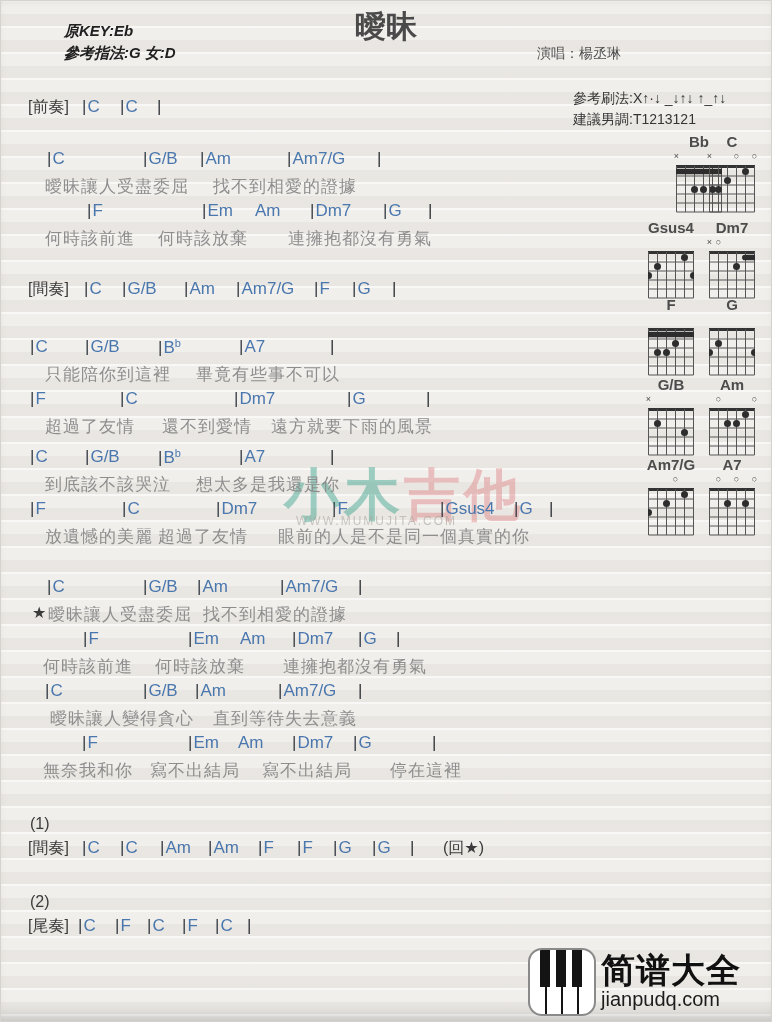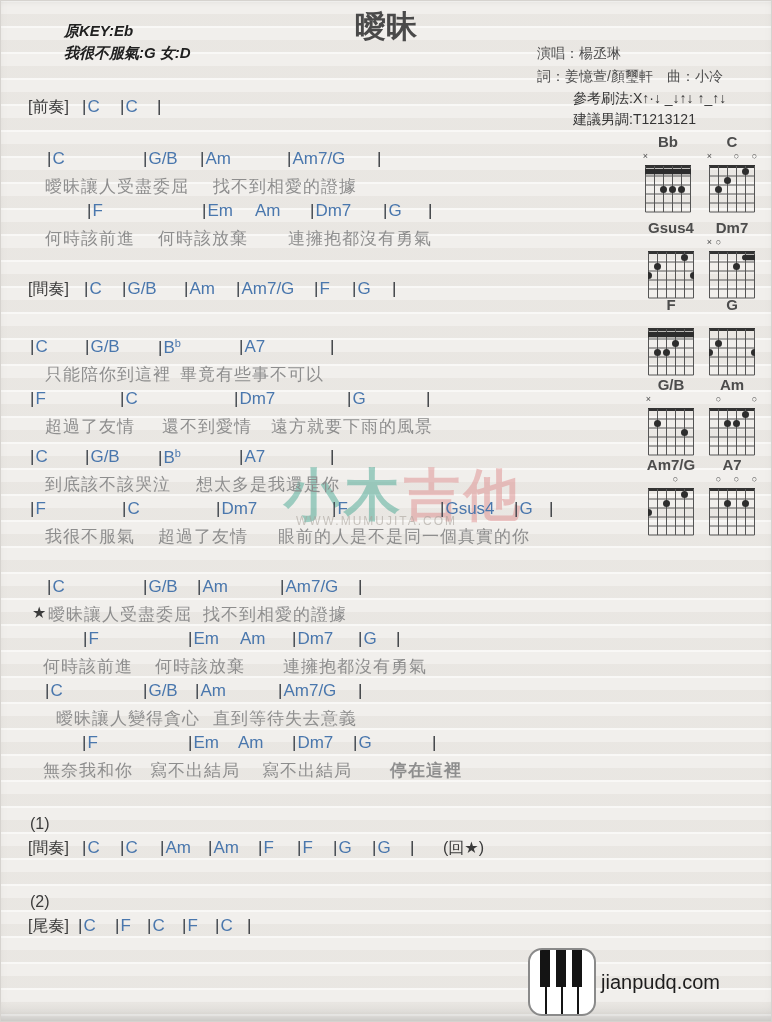--- a/index.html
+++ b/index.html
@@ -50,28 +50,27 @@
   .logo-title{font-size:34px;font-weight:bold;color:#111;letter-spacing:1px;line-height:34px;}
   .logo-domain{font-size:20px;color:#1c1c1c;line-height:24px;}
 </style>
 </head>
 <body>
 
 <div class="sheet">
 
   <div class="abs keyinfo">
     <div>原KEY:Eb</div>
-    <div>我很不服氣:G 女:D</div>
+    <div>參考指法:G 女:D</div>
   </div>
 
   <div class="abs title">曖昧</div>
 
   <div class="abs artist">
     <div>演唱：楊丞琳</div>
-    <div>詞：姜憶萱/顏璽軒　曲：小冷</div>
   </div>
 
   <div class="abs tech">
     <div>參考刷法:X↑·↓ _↓↑↓ ↑_↑↓</div>
     <div>建議男調:T1213121</div>
   </div>
 
   <div class="abs wm"><span class="t1">小木</span><span class="t2">吉他</span></div>
   <div class="abs wm-sub">WWW.MUMUJITA.COM</div>
 
@@ -118,21 +117,21 @@
       </div>
       <div class="line" style="top: 337px;">
         <span class="tok chord" style="left: 30px;"><i class="pipe">|</i><span class="cname">C</span></span>
         <span class="tok chord" style="left: 85px;"><i class="pipe">|</i><span class="cname">G/B</span></span>
         <span class="tok chord" style="left: 158px;"><i class="pipe">|</i><span class="cname">B</span><sup>b</sup></span>
         <span class="tok chord" style="left: 239px;"><i class="pipe">|</i><span class="cname">A7</span></span>
         <span class="tok pipe-only" style="left: 330px;">|</span>
       </div>
       <div class="line" style="top: 363px;">
         <span class="tok lyric" style="left: 45px;">只能陪你到這裡</span>
-        <span class="tok lyric" style="left: 180px;">畢竟有些事不可以</span>
+        <span class="tok lyric" style="left: 196px;">畢竟有些事不可以</span>
       </div>
       <div class="line" style="top: 389px;">
         <span class="tok chord" style="left: 30px;"><i class="pipe">|</i><span class="cname">F</span></span>
         <span class="tok chord" style="left: 120px;"><i class="pipe">|</i><span class="cname">C</span></span>
         <span class="tok chord" style="left: 234px;"><i class="pipe">|</i><span class="cname">Dm7</span></span>
         <span class="tok chord" style="left: 347px;"><i class="pipe">|</i><span class="cname">G</span></span>
         <span class="tok pipe-only" style="left: 426px;">|</span>
       </div>
       <div class="line" style="top: 415px;">
         <span class="tok lyric" style="left: 45px;">超過了友情</span>
@@ -153,21 +152,21 @@
       <div class="line" style="top: 499px;">
         <span class="tok chord" style="left: 30px;"><i class="pipe">|</i><span class="cname">F</span></span>
         <span class="tok chord" style="left: 122px;"><i class="pipe">|</i><span class="cname">C</span></span>
         <span class="tok chord" style="left: 216px;"><i class="pipe">|</i><span class="cname">Dm7</span></span>
         <span class="tok chord" style="left: 332px;"><i class="pipe">|</i><span class="cname">F</span></span>
         <span class="tok chord" style="left: 440px;"><i class="pipe">|</i><span class="cname">Gsus4</span></span>
         <span class="tok chord" style="left: 514px;"><i class="pipe">|</i><span class="cname">G</span></span>
         <span class="tok pipe-only" style="left: 549px;">|</span>
       </div>
       <div class="line" style="top: 525px;">
-        <span class="tok lyric" style="left: 45px;">我很不服氣</span>
+        <span class="tok lyric" style="left: 45px;">放遺憾的美麗</span>
         <span class="tok lyric" style="left: 158px;">超過了友情</span>
         <span class="tok lyric" style="left: 278px; text-align: right;">眼前的人是不是同一個真實的你</span>
       </div>
       <div class="line" style="top: 577px;">
         <span class="tok chord" style="left: 47px;"><i class="pipe">|</i><span class="cname">C</span></span>
         <span class="tok chord" style="left: 143px;"><i class="pipe">|</i><span class="cname">G/B</span></span>
         <span class="tok chord" style="left: 197px;"><i class="pipe">|</i><span class="cname">Am</span></span>
         <span class="tok chord" style="left: 280px;"><i class="pipe">|</i><span class="cname">Am7/G</span></span>
         <span class="tok pipe-only" style="left: 358px;">|</span>
       </div>
@@ -190,36 +189,36 @@
         <span class="tok lyric" style="left: 283px;">連擁抱都沒有勇氣</span>
       </div>
       <div class="line" style="top: 681px;">
         <span class="tok chord" style="left: 45px;"><i class="pipe">|</i><span class="cname">C</span></span>
         <span class="tok chord" style="left: 143px;"><i class="pipe">|</i><span class="cname">G/B</span></span>
         <span class="tok chord" style="left: 195px;"><i class="pipe">|</i><span class="cname">Am</span></span>
         <span class="tok chord" style="left: 278px;"><i class="pipe">|</i><span class="cname">Am7/G</span></span>
         <span class="tok pipe-only" style="left: 358px;">|</span>
       </div>
       <div class="line" style="top: 707px;">
-        <span class="tok lyric" style="left: 56px;">曖昧讓人變得貪心</span>
+        <span class="tok lyric" style="left: 50px;">曖昧讓人變得貪心</span>
         <span class="tok lyric" style="left: 213px;">直到等待失去意義</span>
       </div>
       <div class="line" style="top: 733px;">
         <span class="tok chord" style="left: 82px;"><i class="pipe">|</i><span class="cname">F</span></span>
         <span class="tok chord" style="left: 188px;"><i class="pipe">|</i><span class="cname">Em</span></span>
         <span class="tok chord" style="left: 238px;"><span class="cname">Am</span></span>
         <span class="tok chord" style="left: 292px;"><i class="pipe">|</i><span class="cname">Dm7</span></span>
         <span class="tok chord" style="left: 353px;"><i class="pipe">|</i><span class="cname">G</span></span>
         <span class="tok pipe-only" style="left: 432px;">|</span>
       </div>
       <div class="line" style="top: 759px;">
         <span class="tok lyric" style="left: 43px;">無奈我和你</span>
         <span class="tok lyric" style="left: 150px;">寫不出結局</span>
         <span class="tok lyric" style="left: 262px;">寫不出結局</span>
-        <span class="tok lyric" style="left: 390px; font-weight: bold;">停在這裡</span>
+        <span class="tok lyric" style="left: 390px;">停在這裡</span>
       </div>
       <div class="line" style="top: 815px;">
         <span class="tok label" style="left: 30px;">(1)</span>
       </div>
       <div class="line" style="top: 838px;">
         <span class="tok label" style="left: 28px;">[間奏]</span>
         <span class="tok chord" style="left: 82px;"><i class="pipe">|</i><span class="cname">C</span></span>
         <span class="tok chord" style="left: 120px;"><i class="pipe">|</i><span class="cname">C</span></span>
         <span class="tok chord" style="left: 160px;"><i class="pipe">|</i><span class="cname">Am</span></span>
         <span class="tok chord" style="left: 208px;"><i class="pipe">|</i><span class="cname">Am</span></span>
@@ -238,21 +237,21 @@
         <span class="tok chord" style="left: 78px;"><i class="pipe">|</i><span class="cname">C</span></span>
         <span class="tok chord" style="left: 115px;"><i class="pipe">|</i><span class="cname">F</span></span>
         <span class="tok chord" style="left: 147px;"><i class="pipe">|</i><span class="cname">C</span></span>
         <span class="tok chord" style="left: 182px;"><i class="pipe">|</i><span class="cname">F</span></span>
         <span class="tok chord" style="left: 215px;"><i class="pipe">|</i><span class="cname">C</span></span>
         <span class="tok pipe-only" style="left: 247px;">|</span>
       </div>
     </div>
 
   <div>
-      <div class="diagram" style="left: 645px; top: 164px;"><div class="dname">Bb</div><span class="mark" style="left: -4px;">×</span><svg width="46" height="50">
+      <div class="diagram" style="left: 676px; top: 164px;"><div class="dname">Bb</div><span class="mark" style="left: -4px;">×</span><svg width="46" height="50">
           <rect x="0" y="1" width="46" height="3" fill="#333"></rect>
           <line x1="0.5" x2="45.5" y1="12" y2="12" stroke="#555" stroke-width="1"></line>
           <line x1="0.5" x2="45.5" y1="21" y2="21" stroke="#555" stroke-width="1"></line>
           <line x1="0.5" x2="45.5" y1="30" y2="30" stroke="#555" stroke-width="1"></line>
           <line x1="0.5" x2="45.5" y1="39" y2="39" stroke="#555" stroke-width="1"></line>
           <line x1="0.5" x2="45.5" y1="48" y2="48" stroke="#555" stroke-width="1"></line>
           <line x1="0.5" x2="0.5" y1="2" y2="48" stroke="#555" stroke-width="1"></line>
           <line x1="9.5" x2="9.5" y1="2" y2="48" stroke="#555" stroke-width="1"></line>
           <line x1="18.5" x2="18.5" y1="2" y2="48" stroke="#555" stroke-width="1"></line>
           <line x1="27.5" x2="27.5" y1="2" y2="48" stroke="#555" stroke-width="1"></line>
@@ -420,17 +419,18 @@
   <div class="abs logo">
     <div class="piano">
       <span class="dv" style="left:15px"></span>
       <span class="dv" style="left:31px"></span>
       <span class="dv" style="left:47px"></span>
       <span class="bk" style="left:10px"></span>
       <span class="bk" style="left:26px"></span>
       <span class="bk" style="left:42px"></span>
     </div>
     <div class="logo-text">
+      <div class="logo-title">简谱大全</div>
       <div class="logo-domain">jianpudq.com</div>
     </div>
   </div>
 
 </div>
 
 </body></html>

